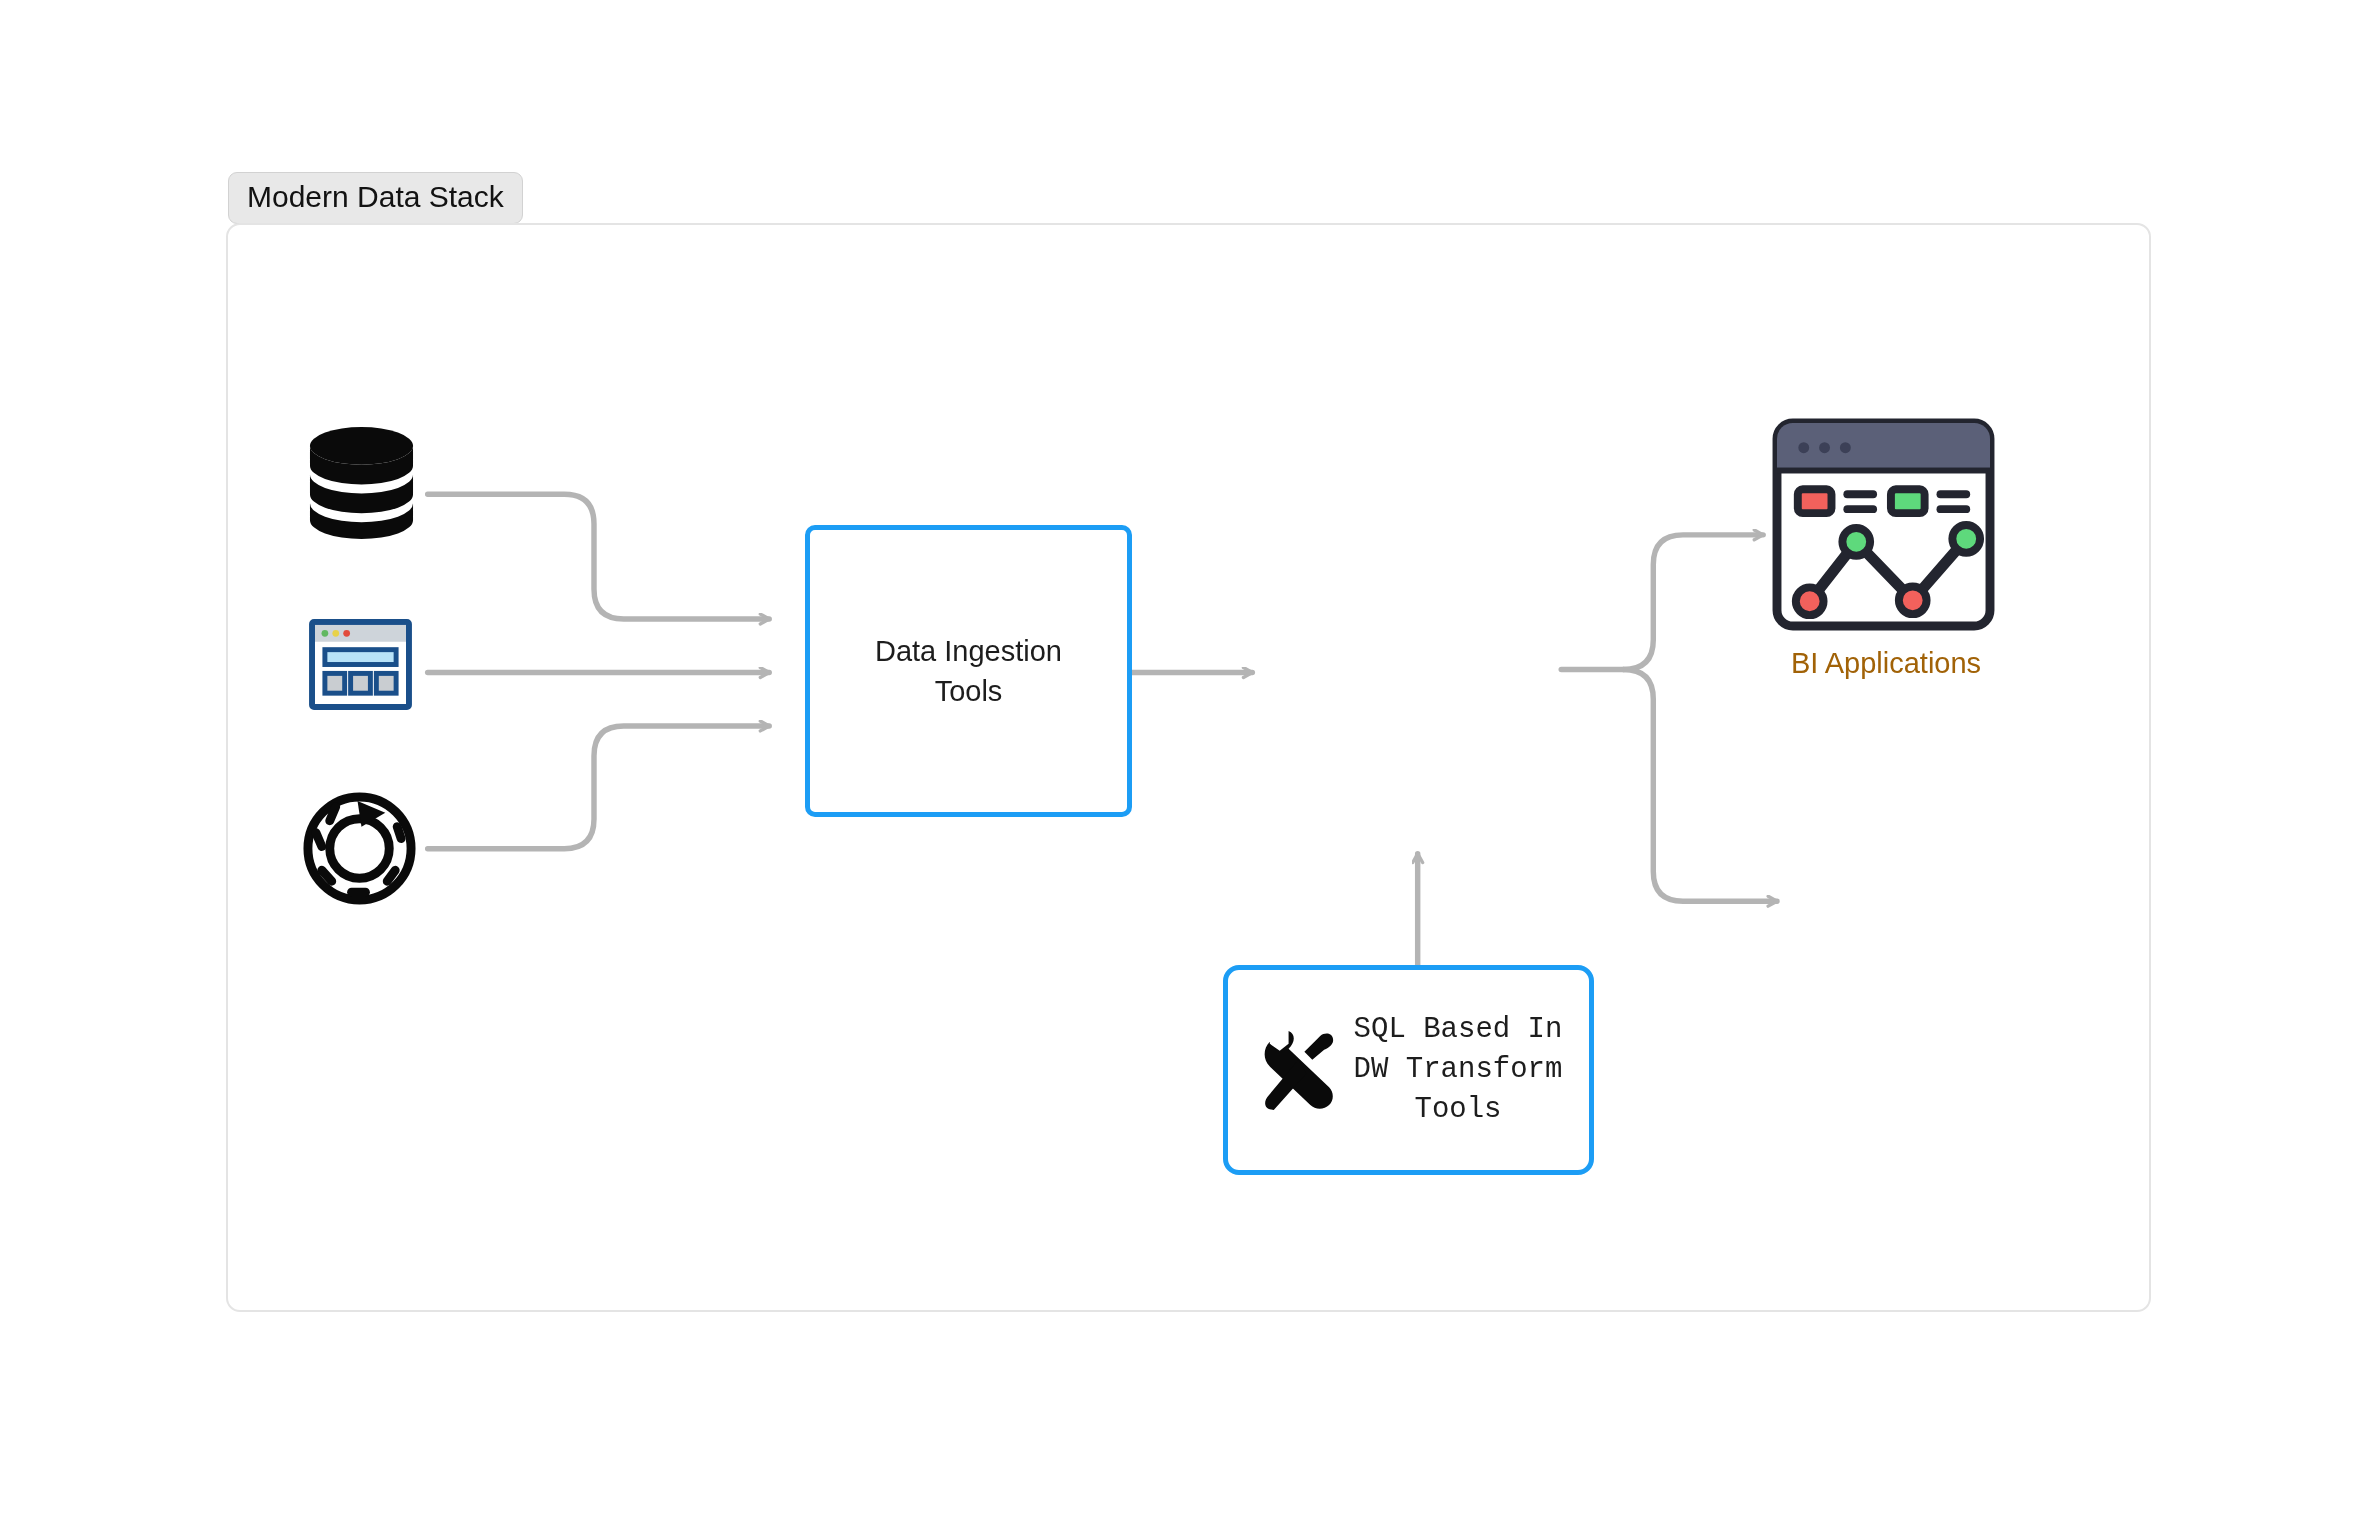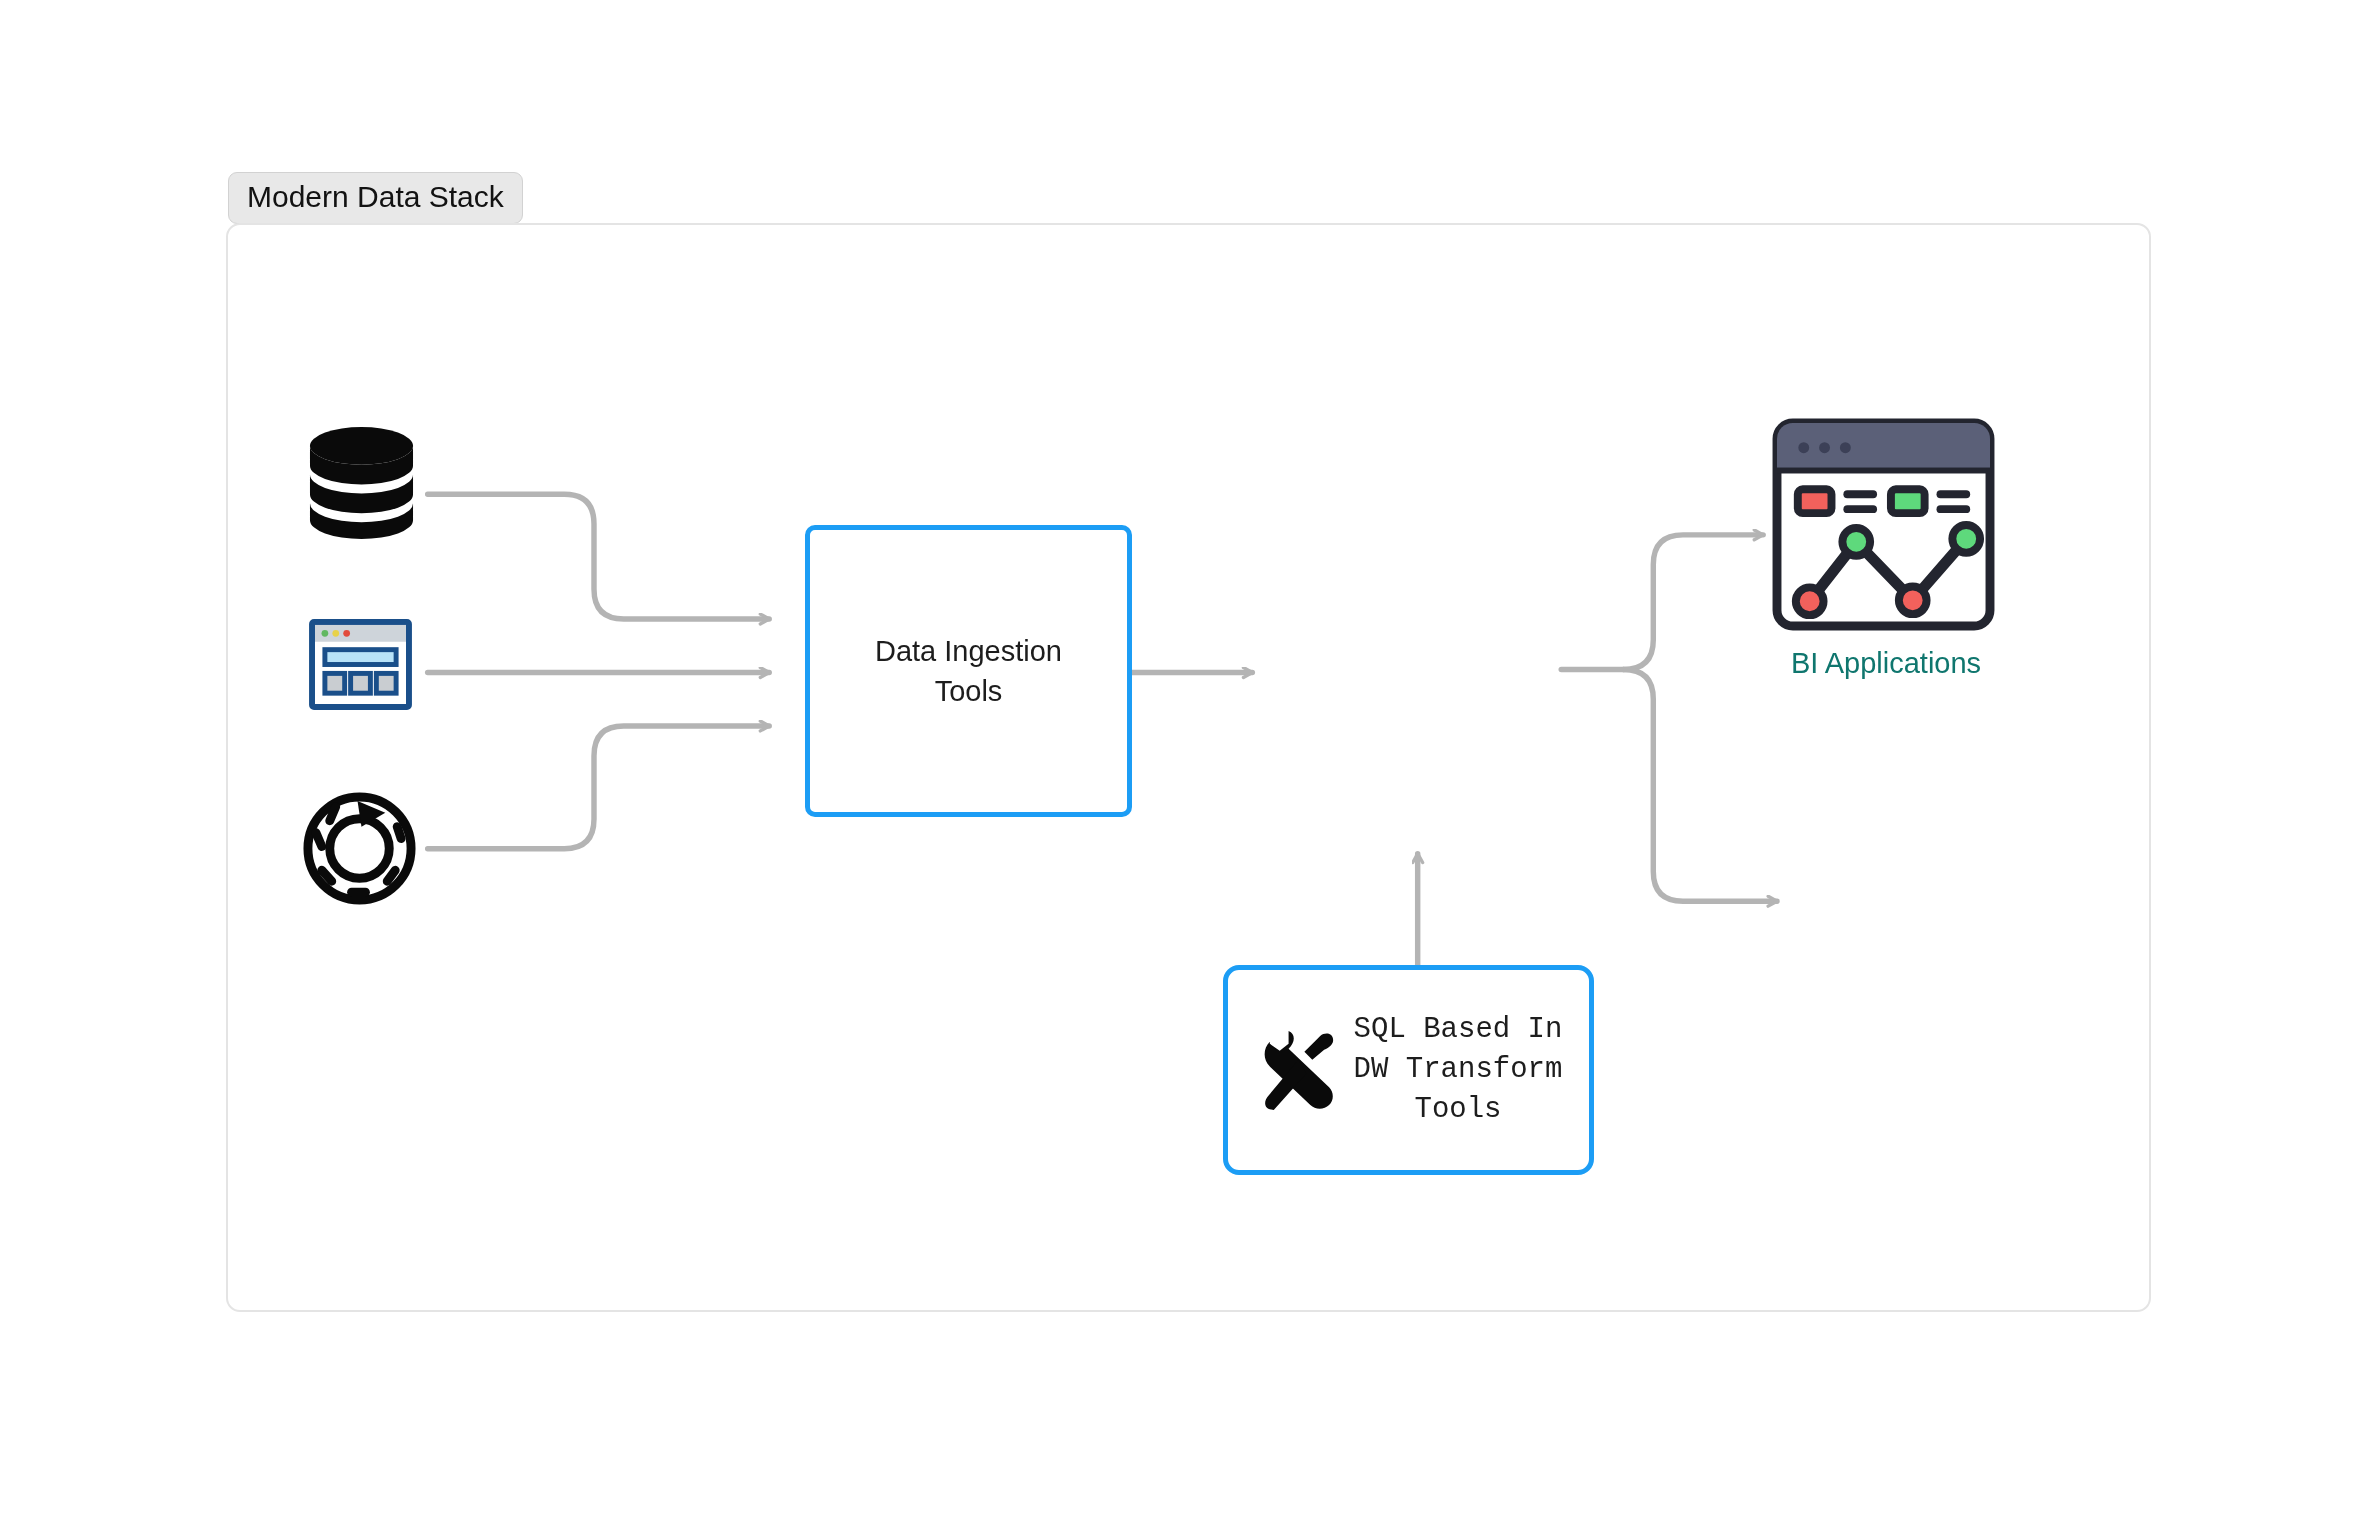--- a/index.html
+++ b/index.html
@@ -101,21 +101,21 @@
     color: #ffffff;
   }
 
   
   .out-block {
     position: absolute;
     text-align: center;
   }
   .out-label {
     font-size: 29px;
-    color: #0f766e;
+    color: #a16207;
     line-height: 1.4;
     margin-top: 12px;
     text-align: center;
   }
 
   .dot-grid {
     display: grid;
     grid-template-columns: repeat(3, 34px);
     grid-template-rows: repeat(3, 34px);
     gap: 22px;

